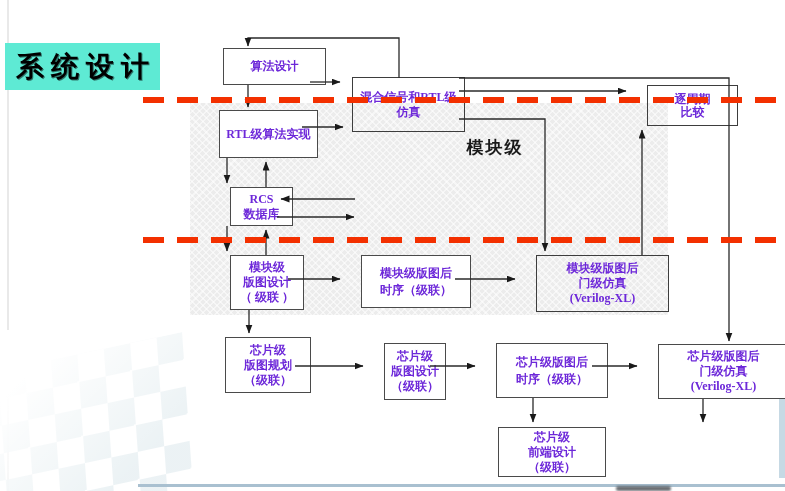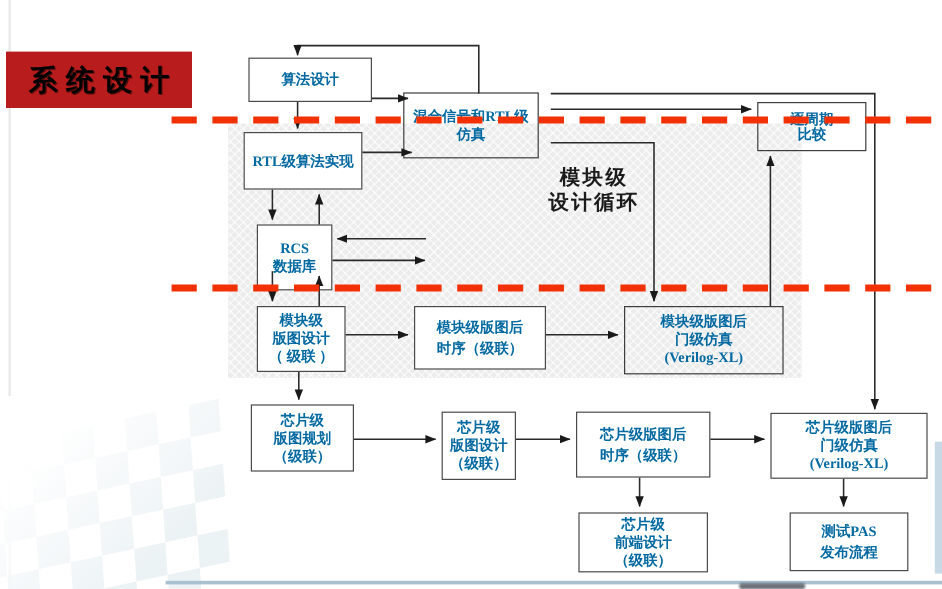--- a/index.html
+++ b/index.html
@@ -10,28 +10,28 @@
   .watermark{position:absolute;left:-25px;top:355px;width:215px;height:160px;z-index:0;
       background-image:conic-gradient(#dfeaee 0deg 90deg,transparent 90deg 180deg,#dfeaee 180deg 270deg,transparent 270deg 360deg);
       background-size:54px 54px;transform:rotate(-12deg) skewX(-8deg);opacity:.8;}
   .watermark-fade{position:absolute;left:0;top:330px;width:230px;height:161px;z-index:0;
       background:linear-gradient(135deg, rgba(255,255,255,1) 18%, rgba(255,255,255,.25) 70%);}
   
   .loop-region{position:absolute;left:190px;top:103px;width:478px;height:212px;z-index:1;
       background-color:#ececec;
       background-image:repeating-linear-gradient(45deg, rgba(255,255,255,.55) 0 1.5px, rgba(0,0,0,0) 1.5px 5px),
                        repeating-linear-gradient(-45deg, rgba(255,255,255,.5) 0 1.5px, rgba(0,0,0,0) 1.5px 5px);}
-  .phase-label{position:absolute;z-index:2;background:#b91c1c;color:#000;font-weight:bold;
-      font-size:24px;letter-spacing:7px;padding-left:7px;box-sizing:border-box;
+  .phase-label{position:absolute;z-index:2;background:#5eead4;color:#000;font-weight:bold;
+      font-size:28px;letter-spacing:7px;padding-left:7px;box-sizing:border-box;
       display:flex;align-items:center;justify-content:center;
       text-shadow:1px 1px 0 rgba(0,0,0,.5);}
-  .box{position:absolute;z-index:2;border:1px solid #4a4a4a;background:#fff;color:#0369a1;
+  .box{position:absolute;z-index:2;border:1px solid #4a4a4a;background:#fff;color:#6d28d9;
       display:flex;flex-direction:column;justify-content:center;text-align:center;
       font-family:"Liberation Serif", serif;font-weight:bold;font-size:12px;line-height:15px;
-      box-sizing:border-box;}
+      box-sizing:border-box;margin-left:16px;}
   .box.clear{background:transparent;border-width:1.5px;border-color:#3d3d3d;}
   .bl{display:block;white-space:nowrap;}
   .loop-label{position:absolute;left:443px;top:137px;width:104px;z-index:2;text-align:center;
       font-weight:bold;font-size:17px;line-height:21px;letter-spacing:2px;color:#1a1a1a;}
   svg.overlay{position:absolute;left:0;top:0;z-index:5;pointer-events:none;}
   .bottom-rule{position:absolute;left:138px;top:484px;width:647px;height:3px;background:#a9c0d0;z-index:1;}
   .right-accent{position:absolute;left:779px;top:368px;width:6px;height:110px;background:#c6d9e4;z-index:1;}
   .smudge{position:absolute;left:616px;top:486px;width:55px;height:5px;background:#54595f;
       opacity:.85;filter:blur(1px);border-radius:2px;z-index:2;}
 </style>
@@ -61,21 +61,21 @@
 
   <div class="box clear" style="left:631px;top:85px;width:91px;height:41px;line-height:13px;">
     <span class="bl">逐周期</span>
     <span class="bl">比较</span>
   </div>
 
   <div class="box" style="left:203px;top:110px;width:99px;height:48px;">
     <span class="bl">RTL级算法实现</span>
   </div>
 
-  <div class="box" style="left:214px;top:187px;width:63px;height:55px;">
+  <div class="box" style="left:214px;top:187px;width:63px;height:39px;">
     <span class="bl">RCS</span>
     <span class="bl">数据库</span>
   </div>
 
 
   <div class="box" style="left:214px;top:255px;width:74px;height:55px;">
     <span class="bl">模块级</span>
     <span class="bl">版图设计</span>
     <span class="bl">（ 级联 ）</span>
   </div>
@@ -113,28 +113,23 @@
     <span class="bl">前端设计</span>
     <span class="bl">（级联）</span>
   </div>
 
   <div class="box" style="left:642px;top:344px;width:131px;height:55px;">
     <span class="bl">芯片级版图后</span>
     <span class="bl">门级仿真</span>
     <span class="bl">(Verilog-XL)</span>
   </div>
 
-  <div class="box" style="left:658px;top:427px;width:99px;height:49px;line-height:17px;">
-    <span class="bl">测试PAS</span>
-    <span class="bl">发布流程</span>
-  </div>
 
   <div class="loop-label">
     <span class="bl">模块级</span>
-    <span class="bl">设计循环</span>
   </div>
 
   <svg class="overlay" width="785" height="491" viewBox="0 0 785 491">
     <defs>
       <marker id="ah" markerWidth="10" markerHeight="8" refX="8.5" refY="3.5" orient="auto" markerUnits="userSpaceOnUse">
         <path d="M0,0 L9,3.5 L0,7 Z" fill="#1a1a1a"></path>
       </marker>
     </defs>
     <g stroke="#2a2a2a" stroke-width="1.3" fill="none">
       <path d="M399,78 L399,38 L248,38 L248,46" marker-end="url(#ah)"></path>

